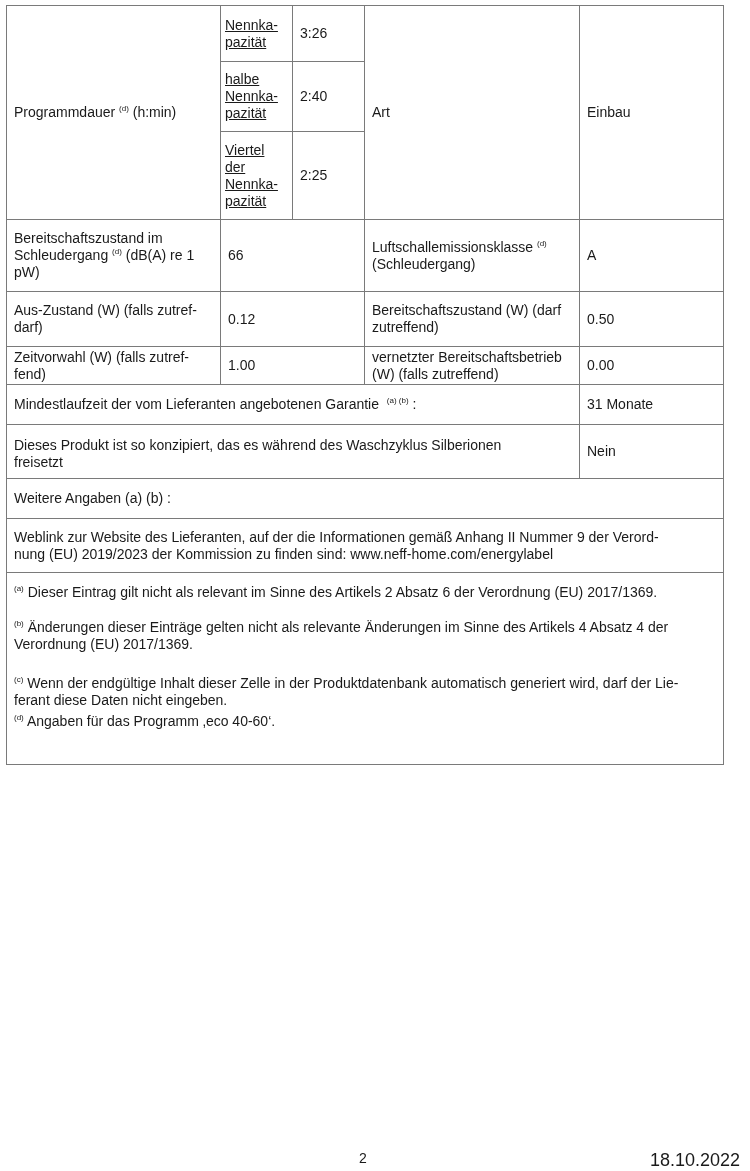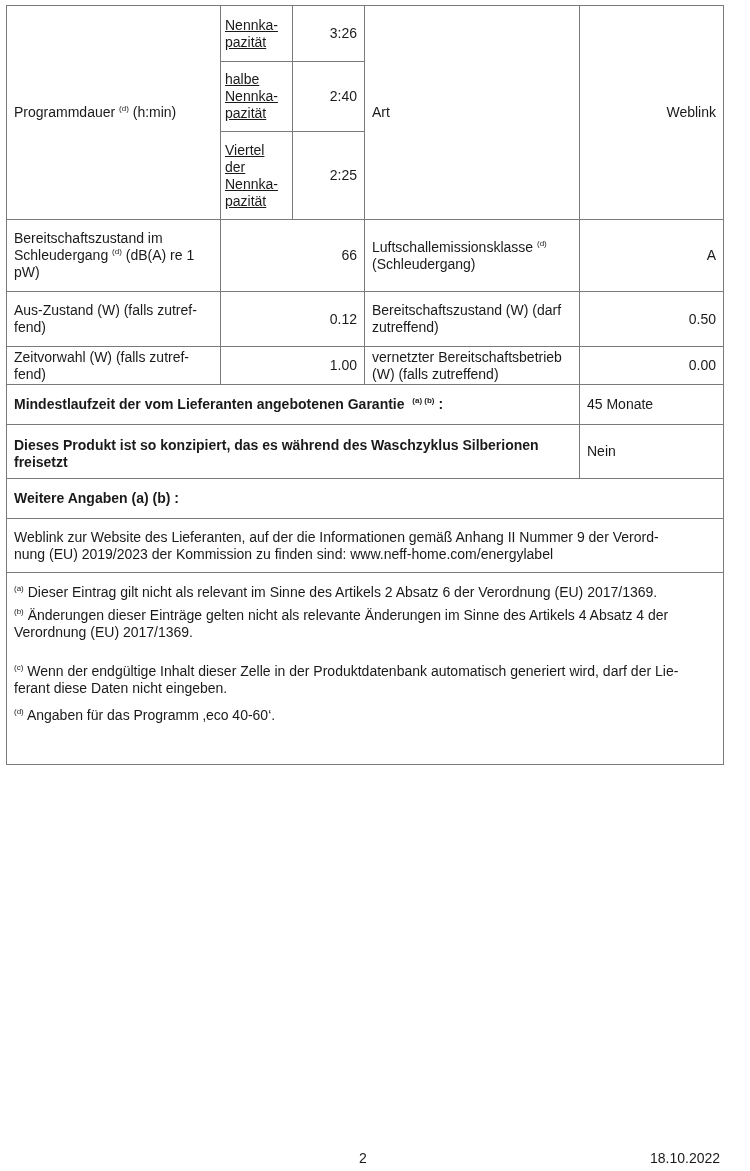--- a/index.html
+++ b/index.html
@@ -8,46 +8,46 @@
       font-family: "Liberation Sans", sans-serif; color: #1a1a1a; font-size: 14px;
     }
     .grid {
       position: absolute; left: 6px; top: 5px; width: 717px;
       border-collapse: collapse; table-layout: fixed;
     }
     .grid td {
       border: 1.5px solid #7a7a7a; padding: 0 7px; vertical-align: middle;
       line-height: 17px; font-size: 14px;
     }
-    .c { text-align: right; }
-    .b { font-weight: bold; }
+    .c { text-align: left; }
+    .b { font-weight: normal; }
     sup { font-size: 8px; line-height: 0; vertical-align: super; }
     .sub-label { text-align: left; padding: 0 4px !important; text-decoration: underline; }
     .page-num { position: absolute; left: 359px; top: 1150px; font-size: 14px; }
-    .page-date { position: absolute; left: 650px; top: 1150px; font-size: 14px; }
+    .page-date { position: absolute; left: 650px; top: 1150px; font-size: 18px; }
   </style>
 </head>
 <body>
 
 <table class="grid">
   <colgroup>
     <col style="width:214px">
       <col style="width:72px">
       <col style="width:72px">
       <col style="width:215px">
       <col style="width:144px">
   </colgroup>
   <tbody>
       <tr style="height:56px">
     <td rowspan="3"><span>Programmdauer</span> <sup>(d)</sup> <span>(h:min)</span></td>
     <td class="sub-label" style="white-space:pre-line">Nennka-
 pazität</td>
     <td class="c">3:26</td>
     <td rowspan="3">Art</td>
-    <td rowspan="3" class="c">Weblink</td>
+    <td rowspan="3" class="c">Einbau</td>
   </tr>
   <tr style="height:70px">
     <td class="sub-label" style="white-space:pre-line">halbe
 Nennka-
 pazität</td>
     <td class="c">2:40</td>
   </tr>
   <tr style="height:88px">
     <td class="sub-label" style="white-space:pre-line">Viertel
 der
@@ -56,56 +56,56 @@
     <td class="c">2:25</td>
   </tr>
   <tr style="height:72px">
     <td><span>Bereitschaftszustand im</span><br><span>Schleudergang</span> <sup>(d)</sup> <span>(dB(A) re 1</span><br><span>pW)</span></td>
     <td colspan="2" class="c">66</td>
     <td><span>Luftschallemissionsklasse</span> <sup>(d)</sup><br><span>(Schleudergang)</span></td>
     <td class="c">A</td>
   </tr>
   <tr style="height:55px">
     <td style="white-space:pre-line">Aus-Zustand (W) (falls zutref-
-fend)</td>
+darf)</td>
     <td colspan="2" class="c">0.12</td>
     <td style="white-space:pre-line">Bereitschaftszustand (W) (darf
 zutreffend)</td>
     <td class="c">0.50</td>
   </tr>
   <tr style="height:38px">
     <td style="white-space:pre-line">Zeitvorwahl (W) (falls zutref-
 fend)</td>
     <td colspan="2" class="c">1.00</td>
     <td style="white-space:pre-line">vernetzter Bereitschaftsbetrieb
 (W) (falls zutreffend)</td>
     <td class="c">0.00</td>
   </tr>
   <tr style="height:40px">
     <td colspan="4" class="b"><span>Mindestlaufzeit der vom Lieferanten angebotenen Garantie</span> &nbsp;<sup>(a) (b)</sup> <span>:</span></td>
-    <td>45 Monate</td>
+    <td>31 Monate</td>
   </tr>
   <tr style="height:54px">
     <td colspan="4" class="b" style="white-space:pre-line; vertical-align:top; padding-top:12px">Dieses Produkt ist so konzipiert, das es während des Waschzyklus Silberionen
 freisetzt</td>
     <td>Nein</td>
   </tr>
   <tr style="height:40px">
     <td colspan="5" class="b">Weitere Angaben (a) (b) :</td>
   </tr>
   <tr style="height:54px">
     <td colspan="5" style="white-space:pre-line">Weblink zur Website des Lieferanten, auf der die Informationen gemäß Anhang II Nummer 9 der Verord-
 nung (EU) 2019/2023 der Kommission zu finden sind: www.neff-home.com/energylabel</td>
   </tr>
   <tr style="height:192px">
     <td colspan="5" style="vertical-align:top; padding-top:11px">
-      <div style="margin-bottom:6px"><sup>(a)</sup><span style="white-space:pre-line"> Dieser Eintrag gilt nicht als relevant im Sinne des Artikels 2 Absatz 6 der Verordnung (EU) 2017/1369.</span></div>
+      <div style="margin-bottom:18px"><sup>(a)</sup><span style="white-space:pre-line"> Dieser Eintrag gilt nicht als relevant im Sinne des Artikels 2 Absatz 6 der Verordnung (EU) 2017/1369.</span></div>
       <div style="margin-bottom:22px"><sup>(b)</sup><span style="white-space:pre-line">  Änderungen dieser Einträge gelten nicht als relevante Änderungen im Sinne des Artikels 4 Absatz 4 der
 Verordnung (EU) 2017/1369.</span></div>
-      <div style="margin-bottom:10px"><sup>(c)</sup><span style="white-space:pre-line">  Wenn der endgültige Inhalt dieser Zelle in der Produktdatenbank automatisch generiert wird, darf der Lie-
+      <div style="margin-bottom:4px"><sup>(c)</sup><span style="white-space:pre-line">  Wenn der endgültige Inhalt dieser Zelle in der Produktdatenbank automatisch generiert wird, darf der Lie-
 ferant diese Daten nicht eingeben.</span></div>
       <div><sup>(d)</sup><span> Angaben für das Programm ‚eco 40-60‘.</span></div>
     </td>
   </tr>
 </tbody>
   </table>
 
 <div class="page-num">2</div>
 <div class="page-date">18.10.2022</div>
 

